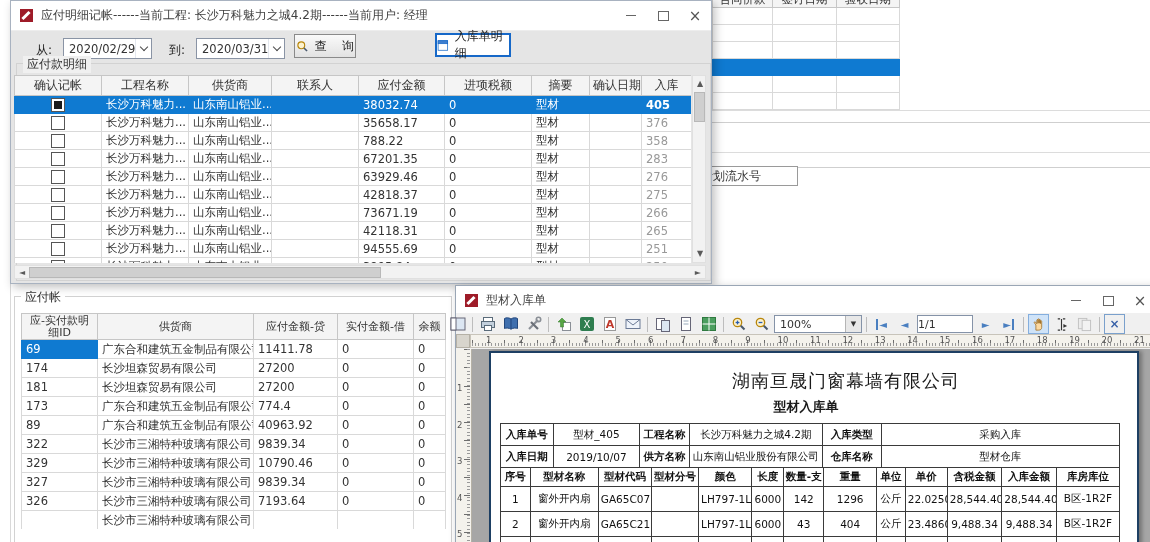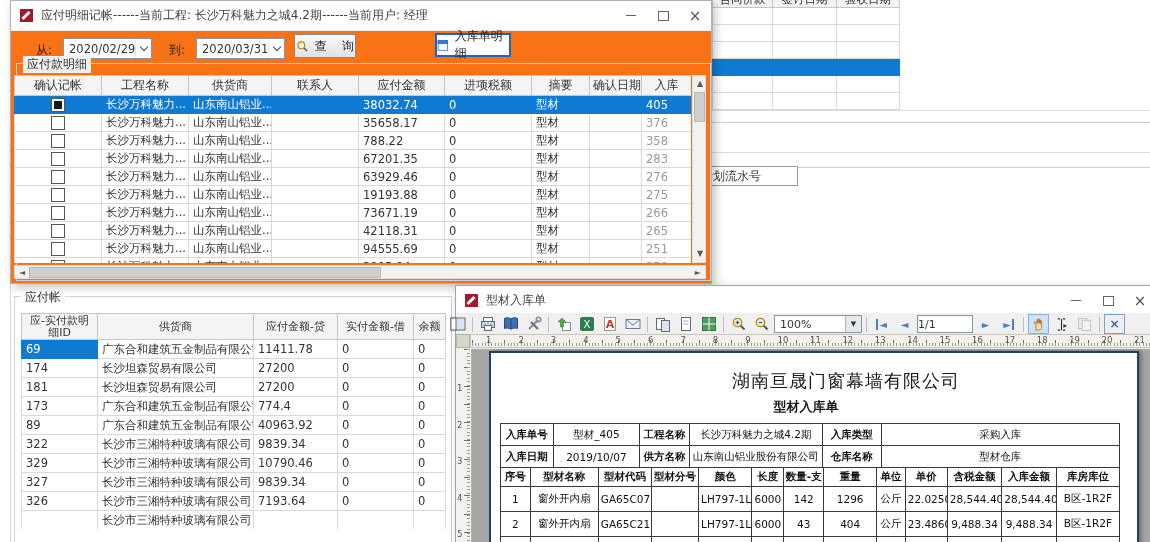--- a/index.html
+++ b/index.html
@@ -7,21 +7,21 @@
   #stage{position:relative;width:1150px;height:542px;background:#ffffff;overflow:hidden;font-size:12px;color:#333;}
   .abs{position:absolute;}
 
   
   table.grid{border-collapse:collapse;table-layout:fixed;background:#fff;font-size:12px;color:#333;}
   table.grid th{background:#f4f4f4;border:1px solid #c6c6c6;font-weight:normal;padding:0 3px;overflow:hidden;white-space:nowrap;}
   table.grid td{border:1px solid #d9d9d9;padding:0 4px;overflow:hidden;white-space:nowrap;background:#fff;}
   tr.sel td{background:#0f7ad1 !important;color:#fff !important;border-color:#0f7ad1;}
   tr.selcell td:first-child{background:#0f7ad1 !important;color:#fff !important;border-color:#0f7ad1;}
   .dim{color:#999;}
-  tr.sel .dim{color:#fff;}
+  tr.sel .dim{color:#fff;font-weight:bold;}
 
   
   #bgtable{left:712px;top:-10px;width:187px;}
   #bgtable th{height:16px;font-size:11.5px;}
   #bgtable td{height:16px;}
   .hline{position:absolute;left:700px;right:0;height:1px;background:#dcdcdc;}
   #plan-box{left:698px;top:166px;width:96px;height:18px;border:1px solid #9a9a9a;background:#fff;line-height:18px;padding-left:2px;overflow:hidden;white-space:nowrap;}
   #bg-vline{left:10px;top:282px;bottom:0;width:1px;background:#d9d9d9;}
 
   
@@ -29,21 +29,21 @@
   .grp .grplabel{position:absolute;top:-8px;left:6px;background:#f0f0f0;padding:0 4px;font-size:12px;color:#333;}
 
   
   #paypanel{left:14px;top:296px;width:436px;height:245px;border:1px solid #d2d2d2;}
   #paytable{width:424px;}
   #paytable th{height:25px;font-size:11px;line-height:12px;white-space:normal;}
   #paytable td{height:18px;font-size:11.5px;}
   .tclip{position:absolute;overflow:hidden;}
 
   
-  .win{position:absolute;background:#f97316;border:1px solid #a8b2c0;box-shadow:3px 3px 9px rgba(0,0,0,.25);}
+  .win{position:absolute;background:#e5e5e5;border:1px solid #a8b2c0;box-shadow:3px 3px 9px rgba(0,0,0,.25);}
   #dwin{left:10px;top:0;width:700px;height:282px;}
   .tbar{height:29px;background:#fff;display:flex;align-items:center;padding:0 0 0 9px;border-bottom:1px solid #ededed;}
   .tico{width:13px;height:13px;background:#9e1b28;position:relative;flex:0 0 auto;}
   .tico:after{content:"";position:absolute;left:1px;top:5px;width:10px;height:3px;background:#fff;transform:rotate(-45deg);}
   .ttext{font-size:12px;color:#404040;margin-left:8px;flex:1;white-space:nowrap;overflow:hidden;}
   .wbtns{display:flex;height:100%;}
   .wbtn{width:32px;display:flex;align-items:center;justify-content:center;color:#555;font-size:13px;}
   .maxbox{width:9px;height:8px;border:1px solid #666;}
   .minbar{width:10px;height:1px;background:#666;}
 
@@ -405,21 +405,21 @@
               <td>型材</td>
               <td></td>
               <td class="dim">276</td>
   </tr>
 
   <tr>
     <td class="c-cb"><span class="cb"></span></td>
     <td>长沙万科魅力...</td>
               <td>山东南山铝业...</td>
               <td></td>
-              <td>19193.88</td>
+              <td>42818.37</td>
     <td>0</td>
               <td>型材</td>
               <td></td>
               <td class="dim">275</td>
   </tr>
 
   <tr>
     <td class="c-cb"><span class="cb"></span></td>
     <td>长沙万科魅力...</td>
               <td>山东南山铝业...</td>

